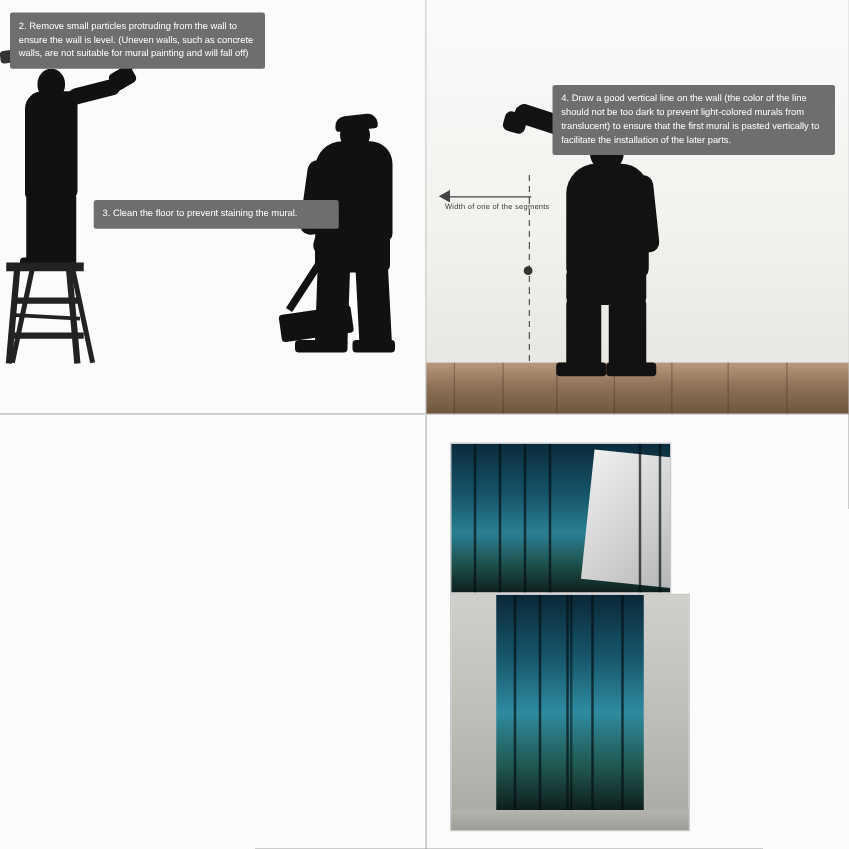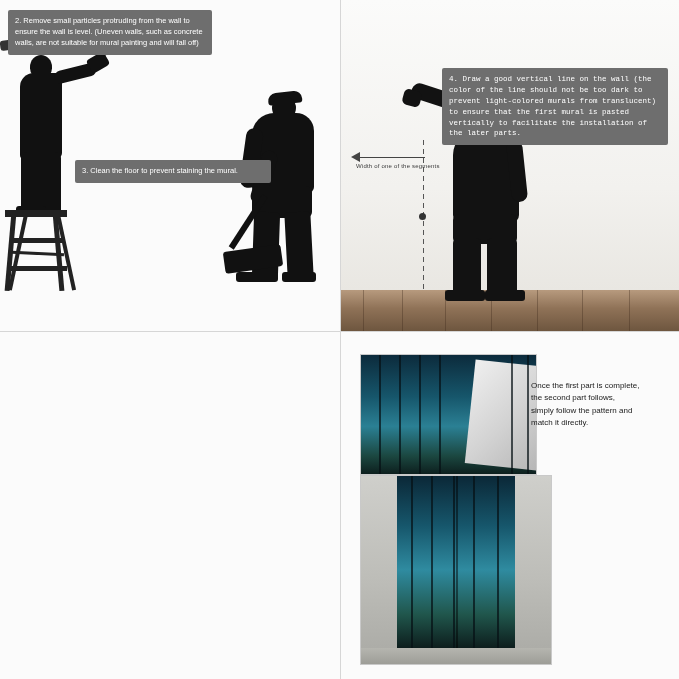--- a/index.html
+++ b/index.html
@@ -54,21 +54,21 @@
     font-size: 7.5px;
     line-height: 1.45;
     padding: 6px 7px;
     border-radius: 2px;
     box-sizing: border-box;
     white-space: pre-line;
   }
 
   #note-2 { left: 8px; top: 10px; width: 204px; }
   #note-3 { left: 75px; top: 160px; width: 196px; }
-  #note-4 { left: 101px; top: 68px; width: 226px; font-family: Liberation Mono, monospace; }
+  #note-4 { left: 101px; top: 68px; width: 226px; }
 
   
   .silhouette {
     position: absolute;
     background: #111111;
   }
 
   
   #man-head {
     left: 30px; top: 55px; width: 22px; height: 24px;
@@ -326,24 +326,20 @@
     <div id="br-photo1">
       <div class="vtree" style="left:18px;"></div>
       <div class="vtree" style="left:38px;"></div>
       <div class="vtree" style="left:58px;"></div>
       <div class="vtree" style="left:78px;"></div>
       <div class="peel"></div>
       <div class="vtree" style="left:150px;"></div>
       <div class="vtree" style="left:166px;"></div>
     </div>
 
-    <div class="br-cap" id="br-cap1">Once the first part is complete,
-the second part follows,
-simply follow the pattern and
-match it directly.</div>
 
     <div id="br-photo2">
       <div class="mural">
         <div class="vtree" style="left:14px;"></div>
         <div class="vtree" style="left:34px;"></div>
         <div class="vtree" style="left:56px;"></div>
         <div class="vtree" style="left:76px;"></div>
         <div class="vtree" style="left:100px;"></div>
       </div>
       <div class="seam"></div>

